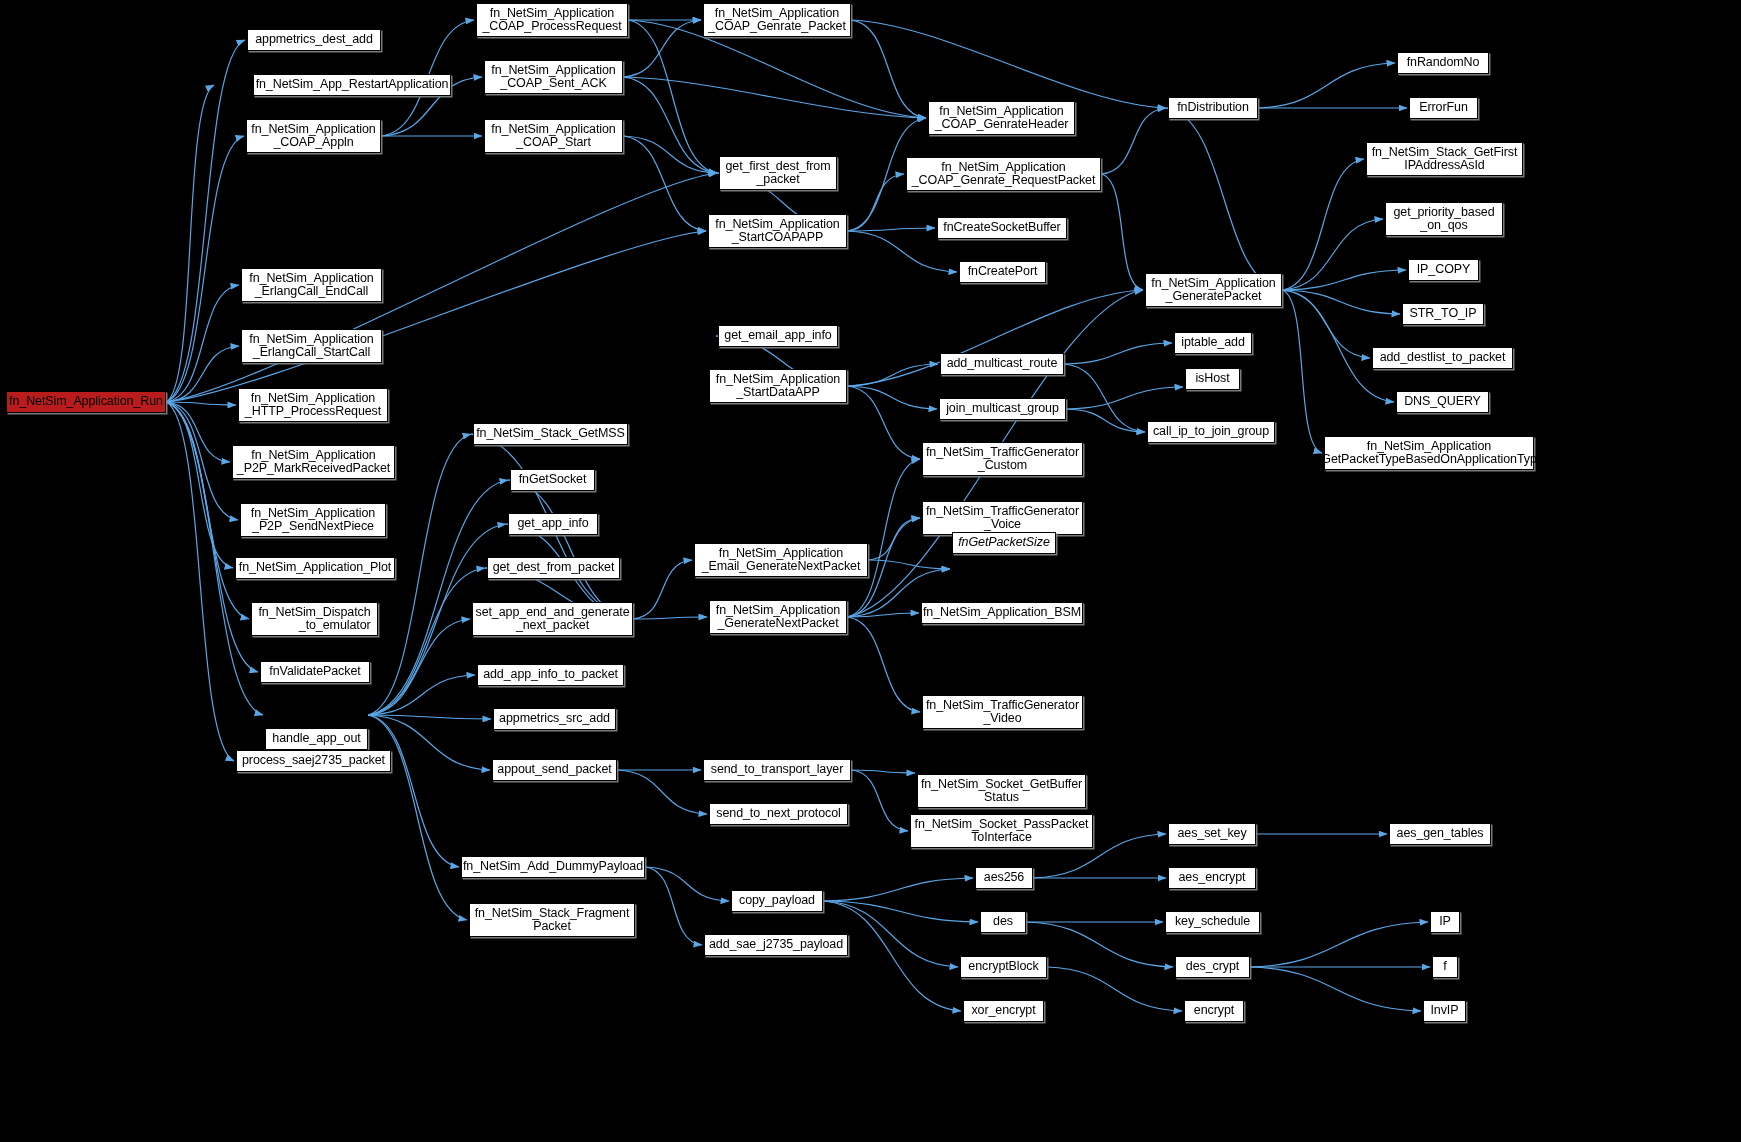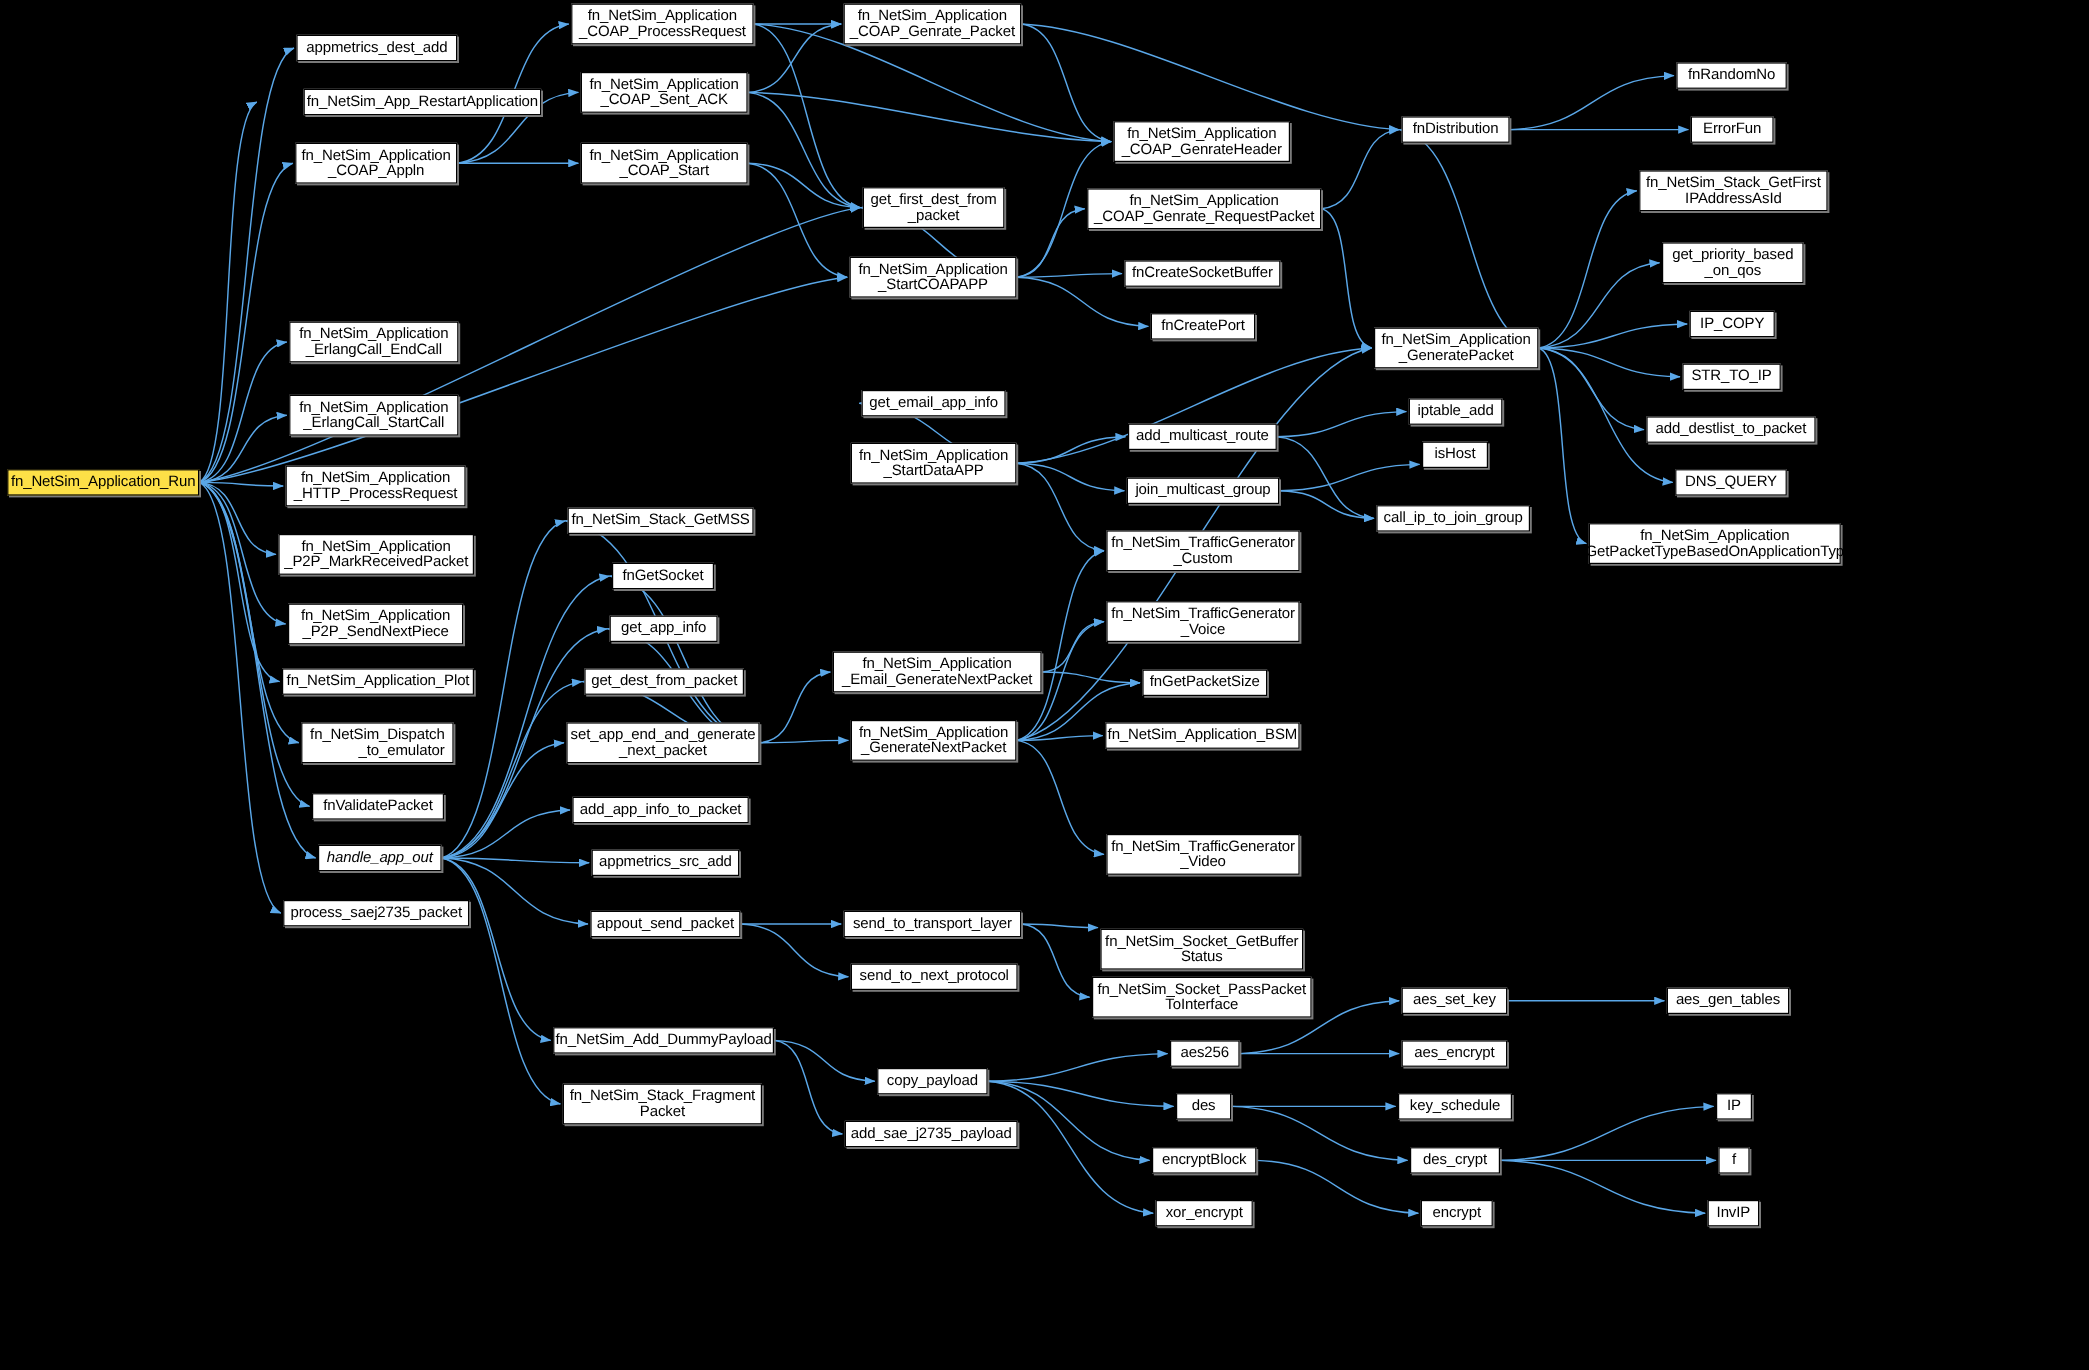--- a/index.html
+++ b/index.html
@@ -3,21 +3,21 @@
 <meta charset="utf-8">
 <style>
   html,body{margin:0;padding:0;background:#000;}
   #canvas{position:relative;width:1741px;height:1142px;background:#000;overflow:hidden;
           font-family:"Liberation Sans","DejaVu Sans",sans-serif;}
   svg.edges{position:absolute;left:0;top:0;width:1741px;height:1142px;pointer-events:none;}
   .node{position:absolute;box-sizing:border-box;background:#fff;border:1px solid #000;
         color:#000;display:flex;align-items:center;justify-content:center;text-align:center;
         font-size:12.5px;line-height:13.5px;letter-spacing:-0.1px;
         box-shadow:1.5px 1.5px 0 rgba(130,130,130,0.95);padding:1px 3px;white-space:pre-line;}
-  .node.root{background:#fde047;}
+  .node.root{background:#b91c1c;}
 </style>
 </head>
 <body>
 
 <div id="canvas">
   <svg class="edges">
     <defs>
       <marker id="arw" markerWidth="9" markerHeight="7" refX="8.5" refY="3.5" orient="auto" markerUnits="userSpaceOnUse">
         <polygon points="0,0 9,3.5 0,7" fill="#5aa7e8"></polygon>
       </marker>
@@ -135,21 +135,21 @@
       <div class="node" style="left: 238px; top: 388px; width: 150px; height: 34px;">fn_NetSim_Application
 _HTTP_ProcessRequest</div>
       <div class="node" style="left: 232px; top: 445px; width: 163px; height: 34px;">fn_NetSim_Application
 _P2P_MarkReceivedPacket</div>
       <div class="node" style="left: 240px; top: 503px; width: 146px; height: 34px;">fn_NetSim_Application
 _P2P_SendNextPiece</div>
       <div class="node" style="left: 235px; top: 557px; width: 160px; height: 22px;">fn_NetSim_Application_Plot</div>
       <div class="node" style="left: 251px; top: 602px; width: 127px; height: 34px; text-align: right;">fn_NetSim_Dispatch
 _to_emulator</div>
       <div class="node" style="left: 260px; top: 661px; width: 110px; height: 22px;">fnValidatePacket</div>
-      <div class="node" style="left: 265px; top: 704px; width: 103px; height: 22px; font-style: italic;">handle_app_out</div>
+      <div class="node" style="left: 265px; top: 728px; width: 103px; height: 22px;">handle_app_out</div>
       <div class="node" style="left: 236px; top: 750px; width: 155px; height: 22px;">process_saej2735_packet</div>
       <div class="node" style="left: 476px; top: 3px; width: 152px; height: 34px;">fn_NetSim_Application
 _COAP_ProcessRequest</div>
       <div class="node" style="left: 484px; top: 60px; width: 139px; height: 34px;">fn_NetSim_Application
 _COAP_Sent_ACK</div>
       <div class="node" style="left: 484px; top: 119px; width: 139px; height: 34px;">fn_NetSim_Application
 _COAP_Start</div>
       <div class="node" style="left: 719px; top: 156px; width: 118px; height: 34px;">get_first_dest_from
 _packet</div>
       <div class="node" style="left: 708px; top: 214px; width: 139px; height: 34px;">fn_NetSim_Application
@@ -194,21 +194,21 @@
 Packet</div>
       <div class="node" style="left: 718px; top: 325px; width: 120px; height: 22px;">get_email_app_info</div>
       <div class="node" style="left: 709px; top: 369px; width: 138px; height: 34px;">fn_NetSim_Application
 _StartDataAPP</div>
       <div class="node" style="left: 940px; top: 353px; width: 124px; height: 22px;">add_multicast_route</div>
       <div class="node" style="left: 939px; top: 398px; width: 127px; height: 22px;">join_multicast_group</div>
       <div class="node" style="left: 922px; top: 442px; width: 161px; height: 34px;">fn_NetSim_TrafficGenerator
 _Custom</div>
       <div class="node" style="left: 922px; top: 501px; width: 161px; height: 34px;">fn_NetSim_TrafficGenerator
 _Voice</div>
-      <div class="node" style="left: 952px; top: 558px; width: 104px; height: 22px;">fnGetPacketSize</div>
+      <div class="node" style="left: 952px; top: 532px; width: 104px; height: 22px; font-style: italic;">fnGetPacketSize</div>
       <div class="node" style="left: 921px; top: 602px; width: 162px; height: 22px;">fn_NetSim_Application_BSM</div>
       <div class="node" style="left: 922px; top: 695px; width: 161px; height: 34px;">fn_NetSim_TrafficGenerator
 _Video</div>
       <div class="node" style="left: 694px; top: 543px; width: 174px; height: 34px;">fn_NetSim_Application
 _Email_GenerateNextPacket</div>
       <div class="node" style="left: 709px; top: 600px; width: 138px; height: 34px;">fn_NetSim_Application
 _GenerateNextPacket</div>
       <div class="node" style="left: 703px; top: 759px; width: 148px; height: 22px;">send_to_transport_layer</div>
       <div class="node" style="left: 709px; top: 803px; width: 139px; height: 22px;">send_to_next_protocol</div>
       <div class="node" style="left: 917px; top: 756px; width: 169px; height: 34px; margin-top: 18px;">fn_NetSim_Socket_GetBuffer

